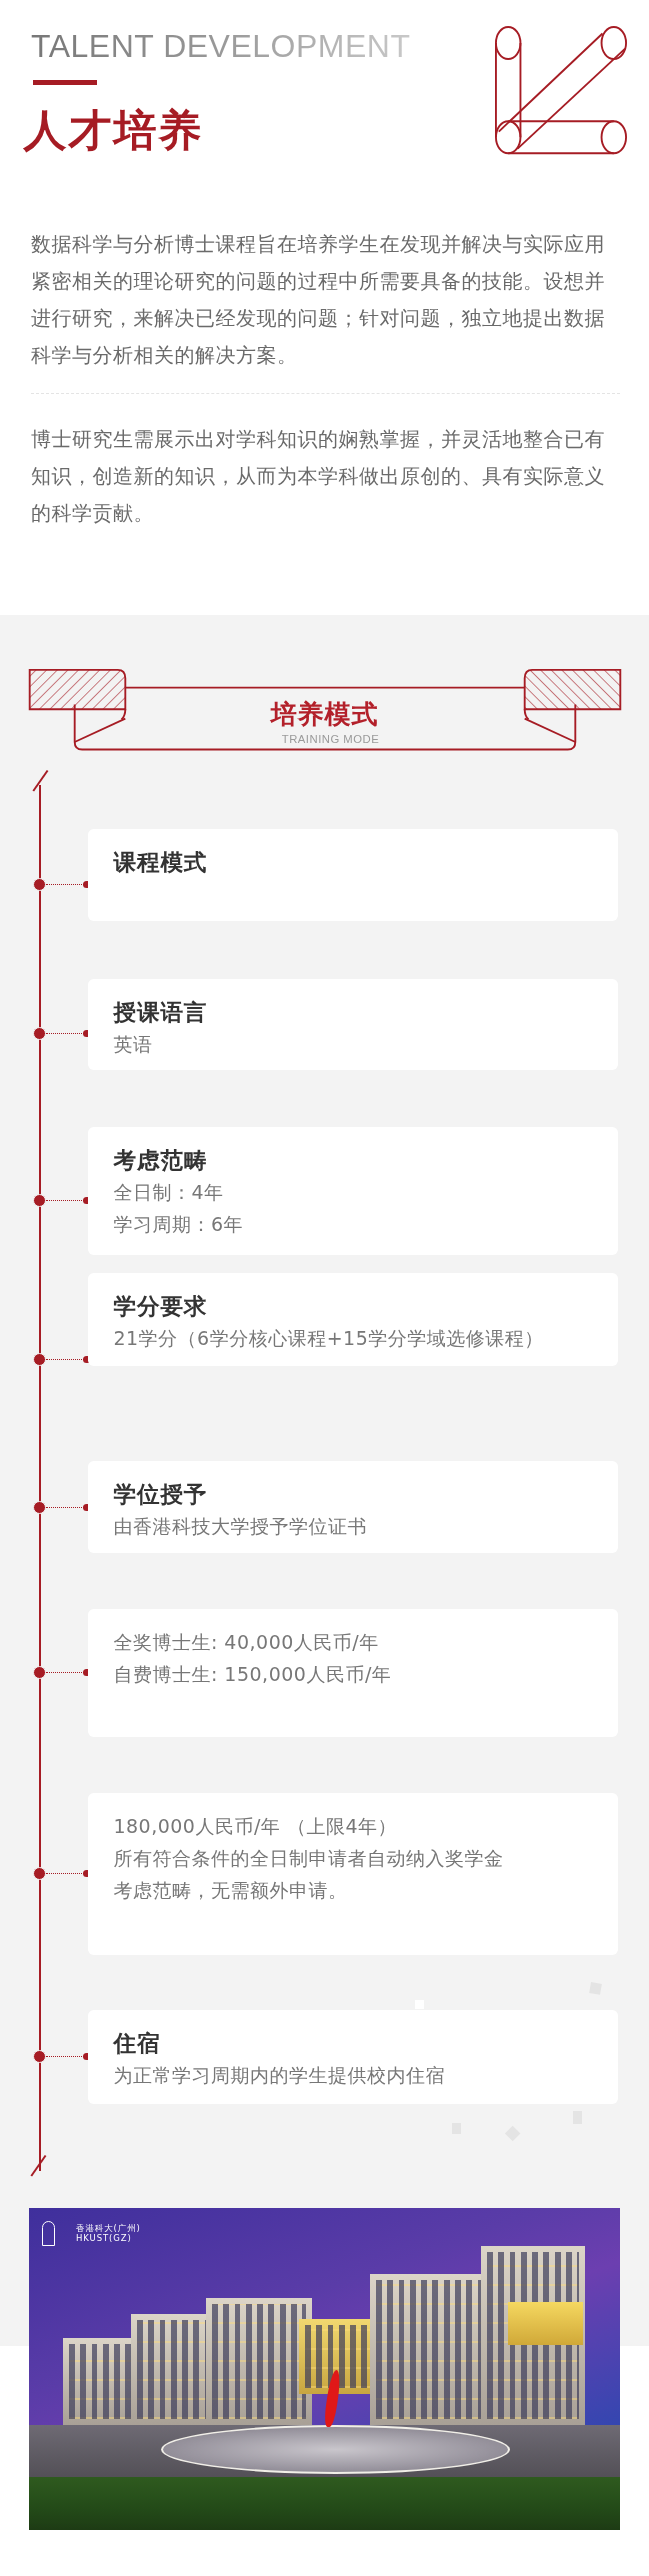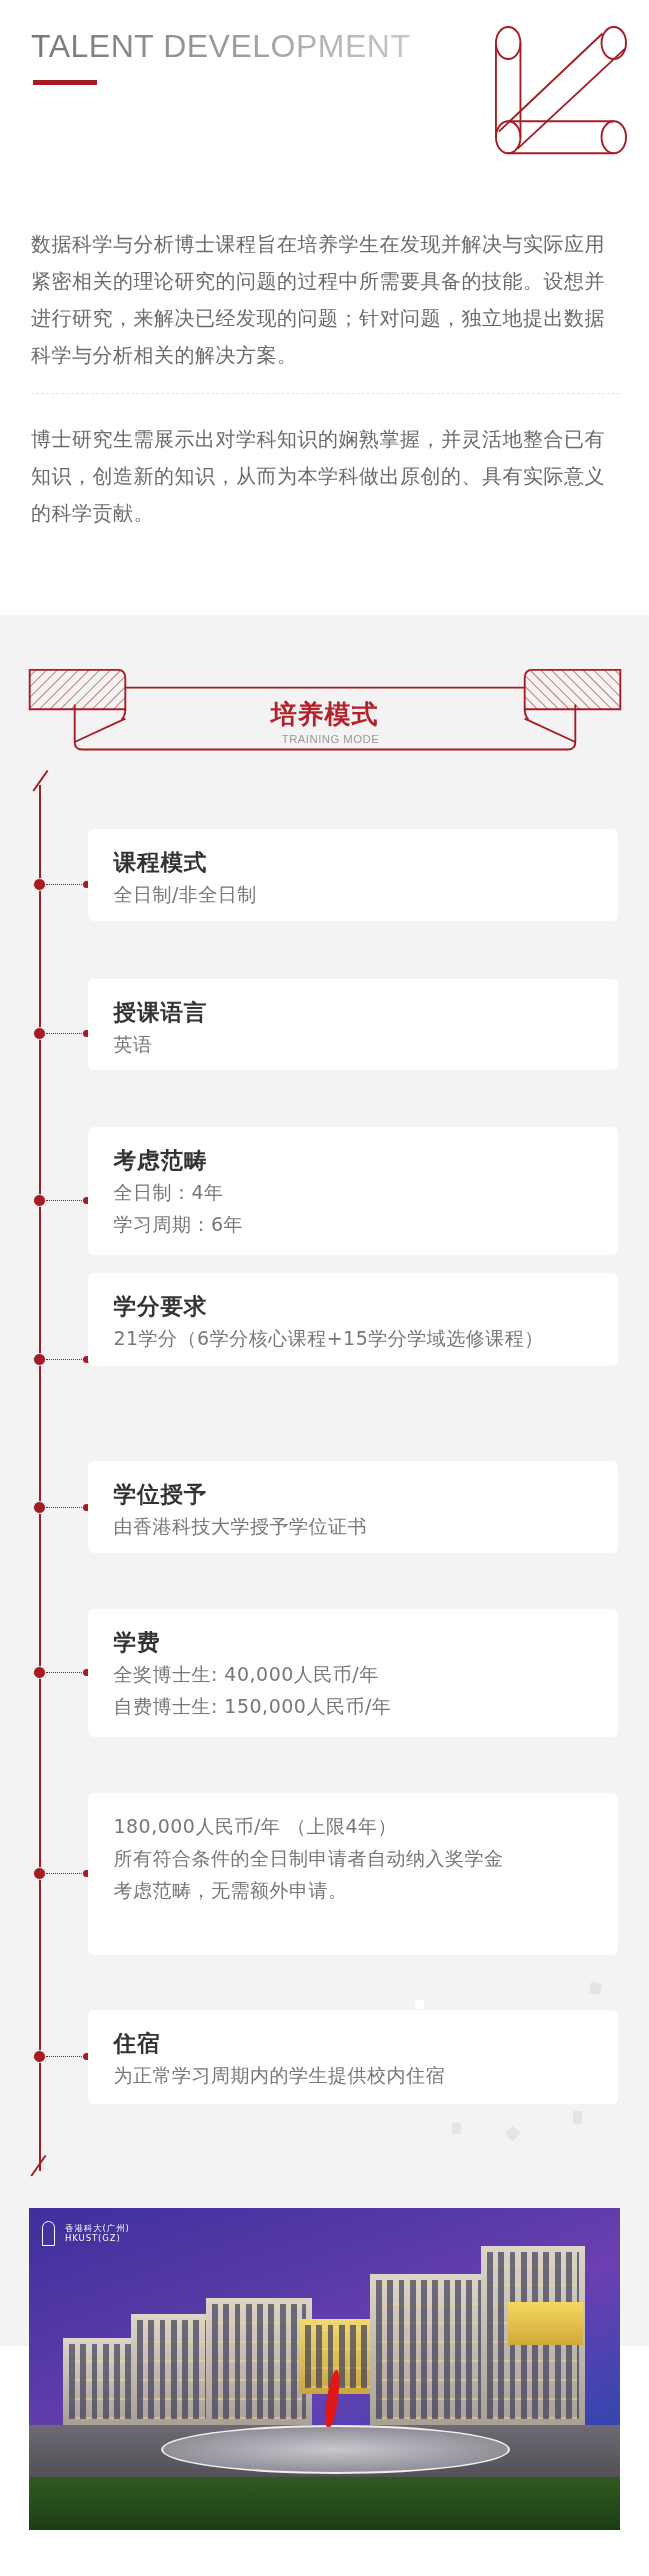--- a/index.html
+++ b/index.html
@@ -40,30 +40,31 @@
   .confetti { position: absolute; width: 11.3px; height: 11.3px; background: #e4e4e4; }
 
   .photo { position: absolute; left: 29px; top: 2208px; width: 591px; height: 322px; overflow: hidden; background: #3a2a8a; }
   .photo-sky { position: absolute; inset: 0; background: linear-gradient(160deg, #3f2f9c 0%, #5a3ca8 35%, #6c3fb0 50%, #3546b0 80%, #2a4ab8 100%); }
   .photo-ground { position: absolute; left: 0; top: 217px; width: 100%; height: 106px; background: linear-gradient(180deg, #6e6a74 0%, #4d4a50 60%, #2b3a22 100%); }
   .bld { position: absolute; background: linear-gradient(180deg, #dcd5c8, #a8a096); }
   .bld-win { position: absolute; inset: 5.7px; background: repeating-linear-gradient(90deg, rgba(60,60,90,0.7) 0 5.7px, transparent 5.7px 11.3px), repeating-linear-gradient(0deg, rgba(255,220,120,0.45) 0 1.9px, transparent 1.9px 19px); }
   .plaza { position: absolute; left: 132px; top: 217px; width: 349px; height: 49px; border-radius: 50%; background: radial-gradient(ellipse at center, #c9c6cc 0%, #9a96a0 60%, #7a7680 100%); border: 2.8px solid #f1efe8; }
   .sculpture { position: absolute; left: 298px; top: 162px; width: 11.3px; height: 57px; background: #e01818; border-radius: 50% 50% 40% 40%; transform: skewX(-8deg); }
   .shrubs { position: absolute; left: 0; top: 269px; width: 100%; height: 54px; background: linear-gradient(180deg, #2f5a1f 0%, #234a18 60%, #1d3a14 100%); }
-  .photo-logo { position: absolute; left: 13px; top: 13px; display: flex; align-items: center; gap: 10px; color: #fff; }
+  .photo-logo { position: absolute; left: 13px; top: 13px; display: flex; align-items: center; gap: 21px; color: #fff; }
   .photo-logo .mark { width: 13px; height: 24.5px; border: 1.9px solid #fff; border-top-left-radius: 6.6px; border-top-right-radius: 6.6px; }
   .photo-logo .lines { font-size: 8.5px; line-height: 10.4px; letter-spacing: 0.9px; }
 </style>
 </head>
 <body>
 
 <div class="header">
   <div class="en-title">TALENT DEVELOPMENT</div>
   <div class="red-bar"></div>
+  <div class="cn-title">人才培养</div>
   <svg class="logo-mark" viewBox="0 0 140 140" fill="none" stroke="#a61c24" stroke-width="2">
     <ellipse cx="14" cy="18" rx="13" ry="17"></ellipse>
     <line x1="1" y1="18" x2="1" y2="118"></line>
     <line x1="27" y1="18" x2="27" y2="118"></line>
     <ellipse cx="14" cy="118" rx="13" ry="17"></ellipse>
     <ellipse cx="126" cy="18" rx="13" ry="17"></ellipse>
     <line x1="114" y1="8" x2="4" y2="112"></line>
     <line x1="138" y1="24" x2="24" y2="130"></line>
     <line x1="14" y1="101" x2="126" y2="101"></line>
     <line x1="14" y1="135" x2="126" y2="135"></line>
@@ -105,21 +106,20 @@
 <div class="tick-top"></div>
 <div class="tick-bottom"></div>
 
 <div class="connector" style="top:878px;">
   <span class="dot-big"></span>
     <span class="dots"></span>
     <span class="dot-small"></span>
 </div>
 <div class="card" style="top:829px;height:92px;">
   <div class="card-title">课程模式</div>
-  <div class="card-line">全日制/非全日制</div>
 </div>
 
 <div class="connector" style="top:1027px;">
   <span class="dot-big"></span>
     <span class="dots"></span>
     <span class="dot-small"></span>
 </div>
 <div class="card" style="top:979px;height:91px;">
   <div class="card-title">授课语言</div>
   <div class="card-line">英语</div>
@@ -155,21 +155,20 @@
   <div class="card-title">学位授予</div>
   <div class="card-line">由香港科技大学授予学位证书</div>
 </div>
 
 <div class="connector" style="top:1666px;">
   <span class="dot-big"></span>
     <span class="dots"></span>
     <span class="dot-small"></span>
 </div>
 <div class="card" style="top:1609px;height:128px;">
-  <div class="card-title">学费</div>
   <div class="card-line">全奖博士生: 40,000人民币/年</div>
   <div class="card-line">自费博士生: 150,000人民币/年</div>
 </div>
 
 <div class="connector" style="top:1867px;">
   <span class="dot-big"></span>
     <span class="dots"></span>
     <span class="dot-small"></span>
 </div>
 <div class="card" style="top:1793px;height:162px;">

